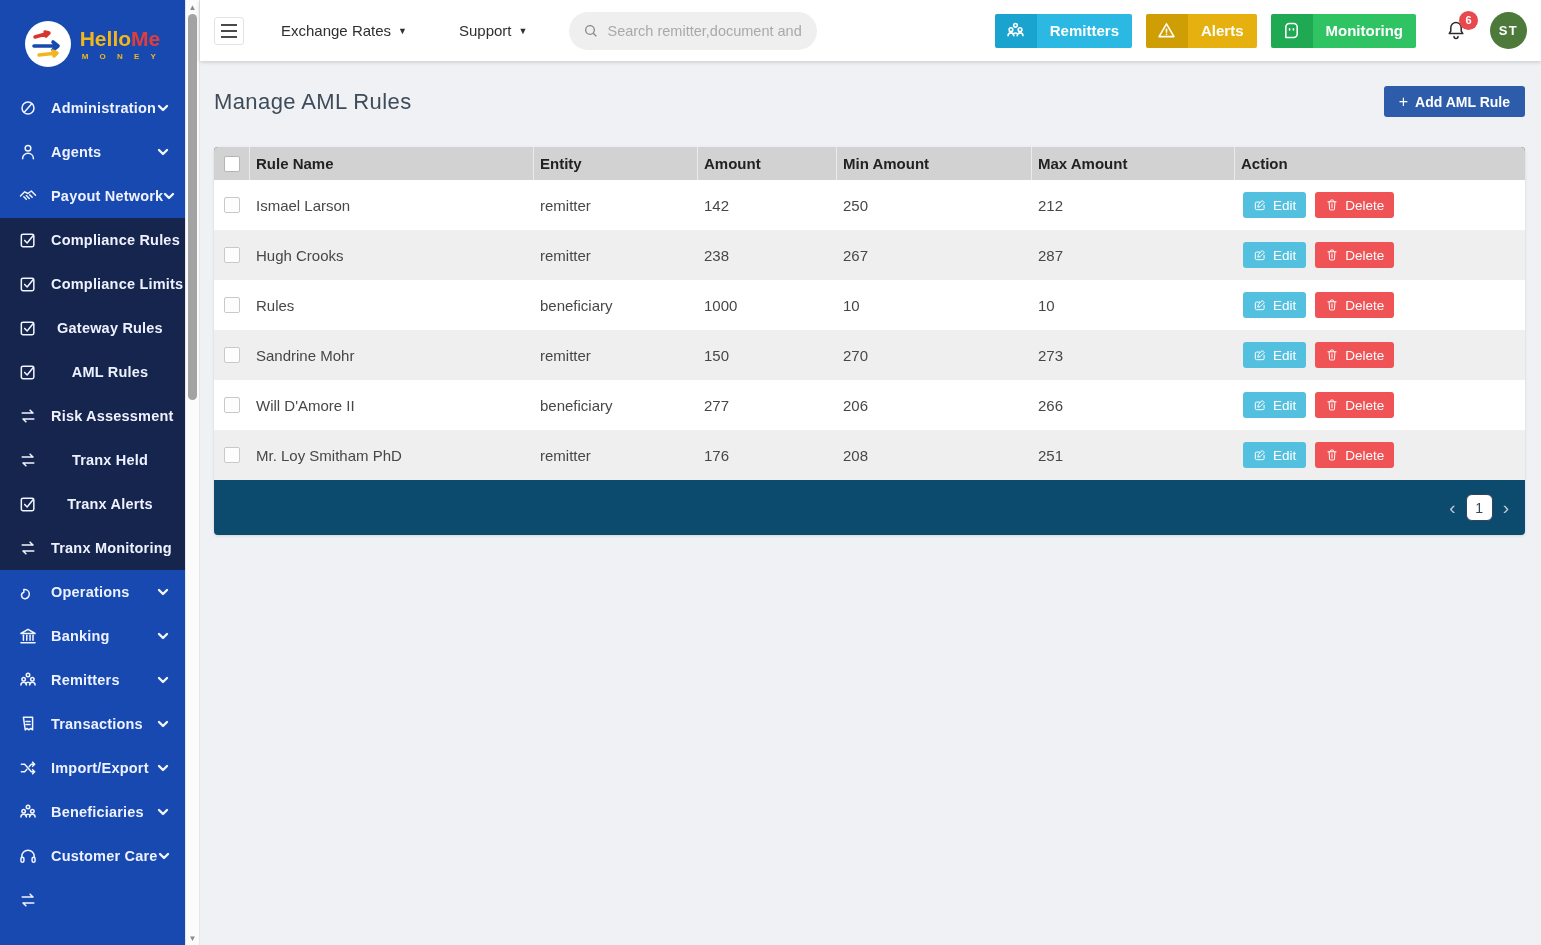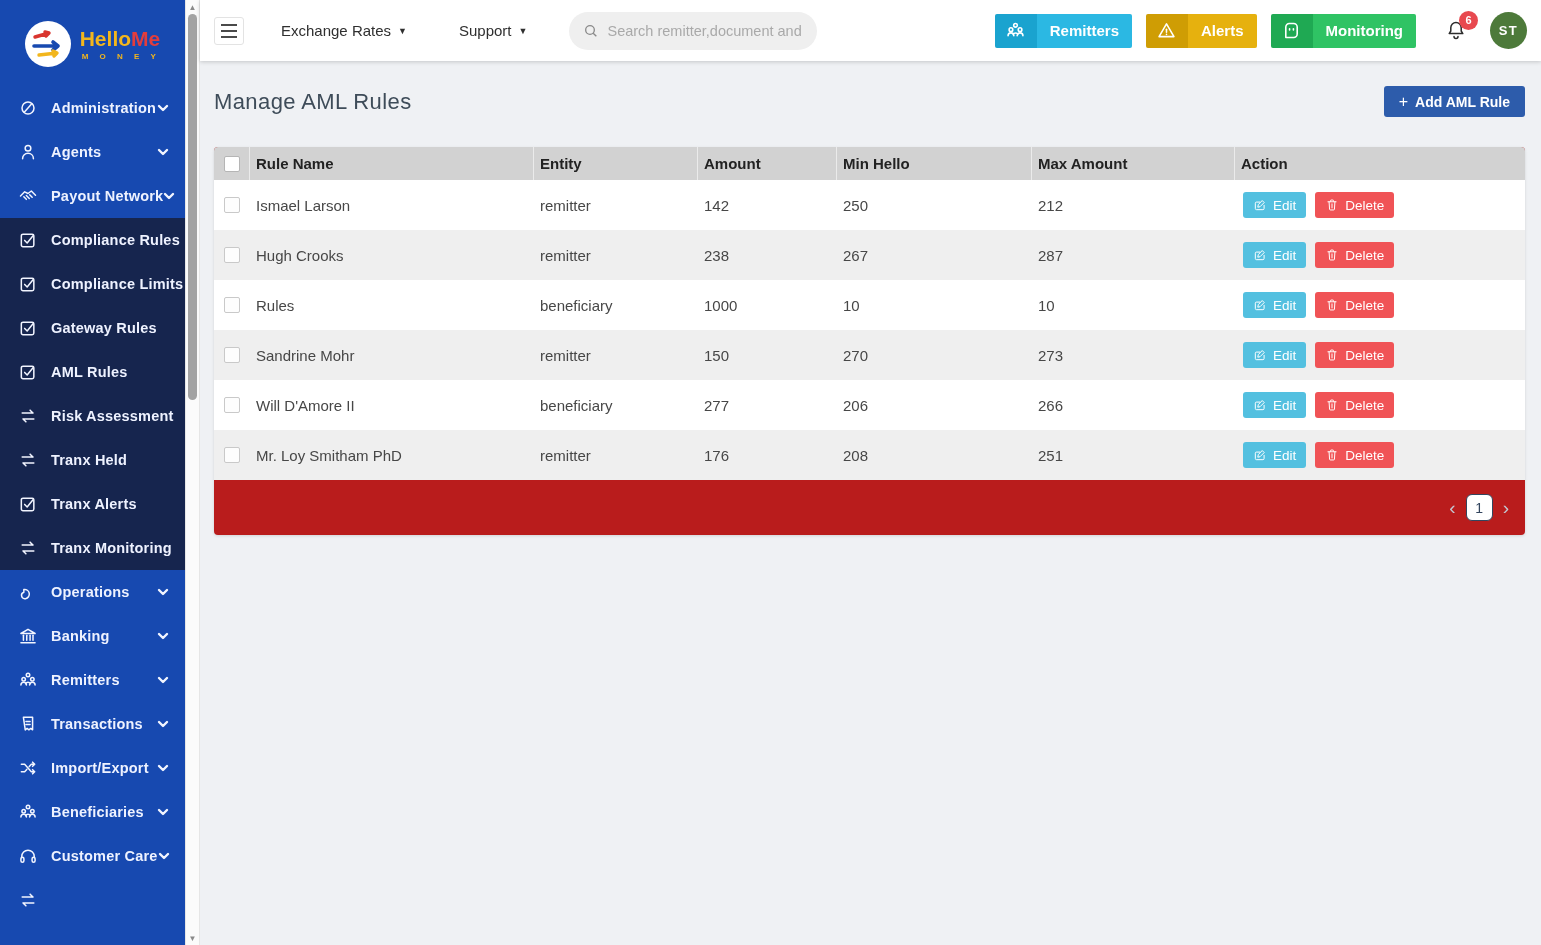--- a/index.html
+++ b/index.html
@@ -12,21 +12,21 @@
   .logo-circle { width:46px; height:46px; background:#fff; border-radius:50%; position:relative; flex:0 0 46px; }
   .logo-circle svg { position:absolute; inset:0; }
   .brand-text { display:flex; flex-direction:column; line-height:1; }
   .brand-line { font-weight:bold; font-size:21px; letter-spacing:0; }
   .brand-hello { color:#f2b61d; }
   .brand-me { color:#e23d3d;margin-top:44px; }
   .brand-money { font-size:8px; font-weight:bold; letter-spacing:4.5px; color:#f2b61d; margin-top:4px; padding-left:2px; }
 
   .side-items { flex:1; display:flex; flex-direction:column; }
   .side-item { height:44px; display:flex; align-items:center; padding:0 16px 0 17px; cursor:pointer; flex:0 0 44px; }
-  .side-item.sub { background:#16254e; }
+  .side-item.sub { background:#16254e;text-align:center; }
   .s-icon { width:21px; height:21px; margin-right:13px; flex:0 0 21px; display:flex; align-items:center; justify-content:center; }
   .s-icon svg { width:20px; height:20px; stroke:#f2f5ff; fill:none; stroke-width:1.8; stroke-linecap:round; stroke-linejoin:round; }
   .s-label { font-size:14.5px; font-weight:600; letter-spacing:.2px; flex:1; white-space:nowrap; }
   .chev { width:12px; height:12px; display:flex; align-items:center; justify-content:center; }
   .chev svg { width:12px; height:12px; stroke:#f2f5ff; fill:none; stroke-width:2.4; stroke-linecap:round; stroke-linejoin:round; }
 
   
   .side-scroll { width:15px; flex:0 0 15px; background:#fbfbfb; border-left:1px solid #e6e6e6; border-right:1px solid #e6e6e6; position:relative; }
   .scroll-arrow { position:absolute; left:0; width:100%; height:14px; display:flex; align-items:center; justify-content:center; font-size:8px; color:#8a8a8a; }
   .scroll-arrow.up { top:0; }
@@ -63,21 +63,21 @@
   .badge { position:absolute; top:-6px; right:-8px; min-width:19px; height:19px; background:#e8494f; border-radius:50%; color:#fff; font-size:11px; font-weight:bold; display:flex; align-items:center; justify-content:center; }
   .avatar { width:37px; height:37px; border-radius:50%; background:#4d7a3a; color:#fff; font-size:13px; font-weight:bold; letter-spacing:1.5px; display:flex; align-items:center; justify-content:center; margin-left:20px; cursor:pointer; }
 
   
   .content { flex:1; background:#eff1f4; padding:0 16px 0 14px; overflow:hidden; }
   .page-head { display:flex; align-items:center; justify-content:space-between; padding:25px 0 30px 0; }
   .page-title { font-size:22px; color:#3e4c59; font-weight:400; letter-spacing:.4px; }
   .add-btn { background:#2d5cab; color:#fff; border:none; border-radius:3px; height:31px; padding:0 15px; font-size:14px; font-weight:bold; display:flex; align-items:center; gap:7px; cursor:pointer; font-family:"Liberation Sans",sans-serif; }
   .add-btn .plus { font-weight:400; font-size:16px; line-height:1; }
 
-  .card { background:#b91c1c; border-radius:4px; box-shadow:0 1px 3px rgba(0,0,0,.12); overflow:hidden; }
+  .card { background:#0c4a6e; border-radius:4px; box-shadow:0 1px 3px rgba(0,0,0,.12); overflow:hidden; }
   .thead, .trow { display:grid; grid-template-columns:36px 284px 164px 139px 195px 203px 1fr; align-items:center; }
   .thead { background:#d2d2d2; height:33px; }
   .thead .hcell { font-size:15px; font-weight:bold; color:#222; padding-left:6px; height:100%; display:flex; align-items:center; border-right:1px solid rgba(255,255,255,.55); }
   .thead .hcell:last-child { border-right:none; }
   .thead .hc-check { justify-content:center; padding-left:0; }
   .trow { height:50px; background:#fff; }
   .trow.alt { background:#efefef; }
   .cell { font-size:15px; color:#474747; padding-left:6px; }
   .c-check { display:flex; justify-content:center; padding-left:0; }
   .cbx { width:16px; height:16px; border:1px solid #c9c9c9; border-radius:2px; background:#fdfdfd; display:inline-block; cursor:pointer; }
@@ -447,21 +447,21 @@
     </div>
 
     <div class="card">
       <div class="thead">
         <div class="hcell hc-check">
             <span class="cbx"></span>
           </div>
         <div class="hcell">Rule Name</div>
         <div class="hcell">Entity</div>
         <div class="hcell">Amount</div>
-        <div class="hcell">Min Hello</div>
+        <div class="hcell">Min Amount</div>
         <div class="hcell">Max Amount</div>
         <div class="hcell">Action</div>
       </div>
 
       <div class="trow">
         <div class="cell c-check">
             <span class="cbx"></span>
           </div>
         <div class="cell">Ismael Larson</div>
         <div class="cell">remitter</div>

